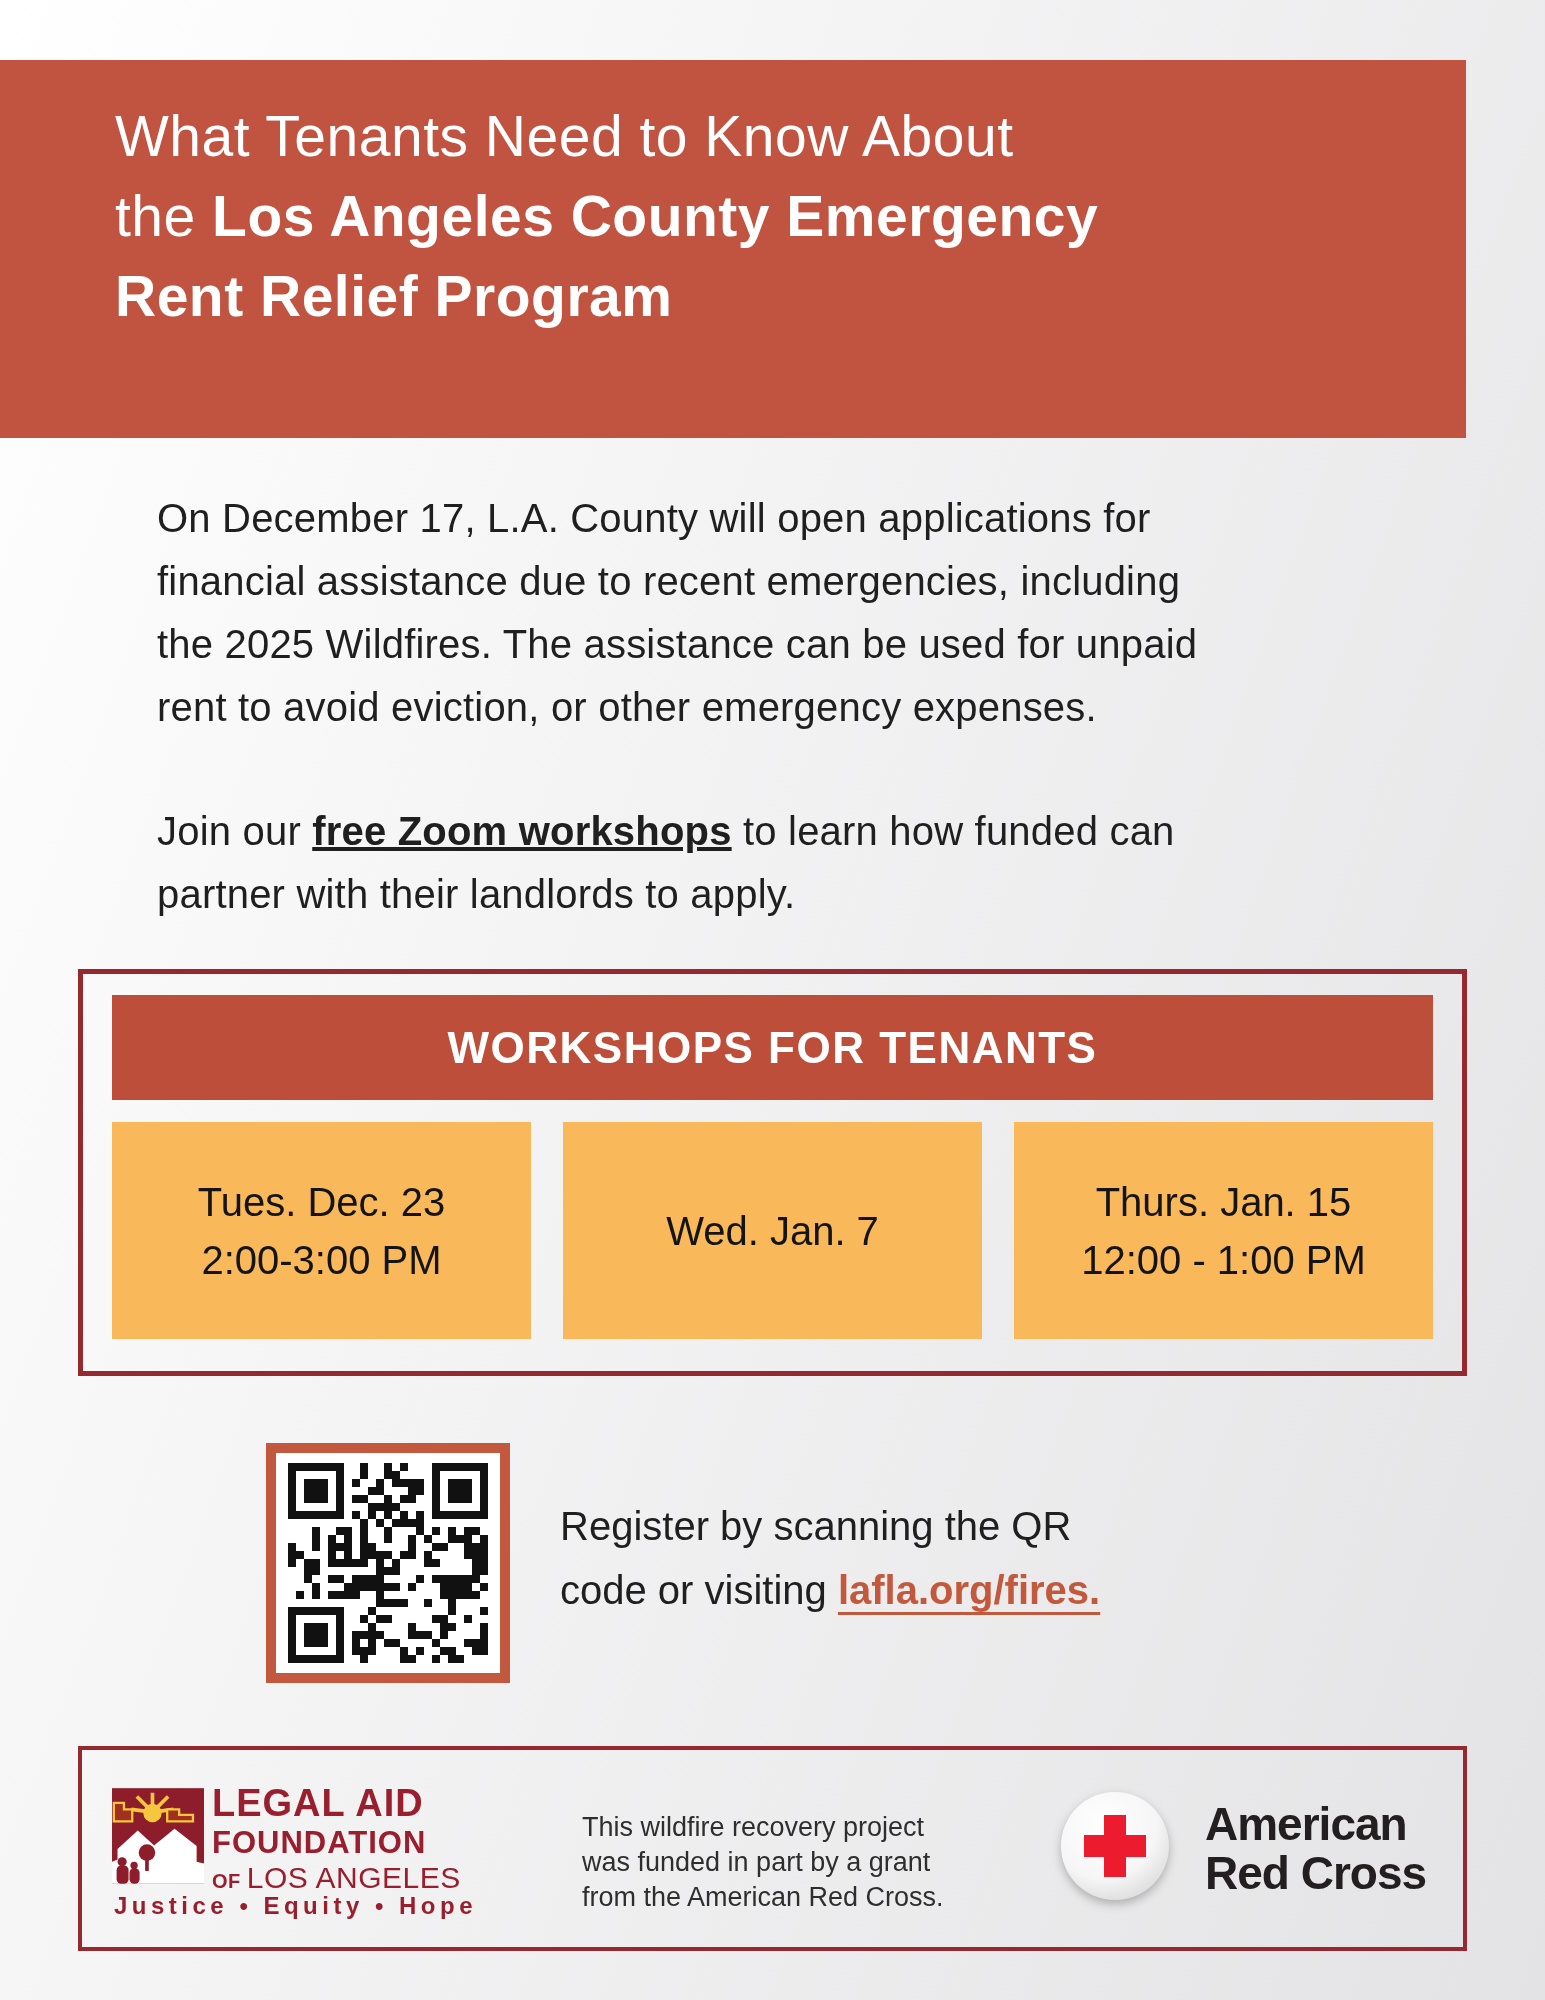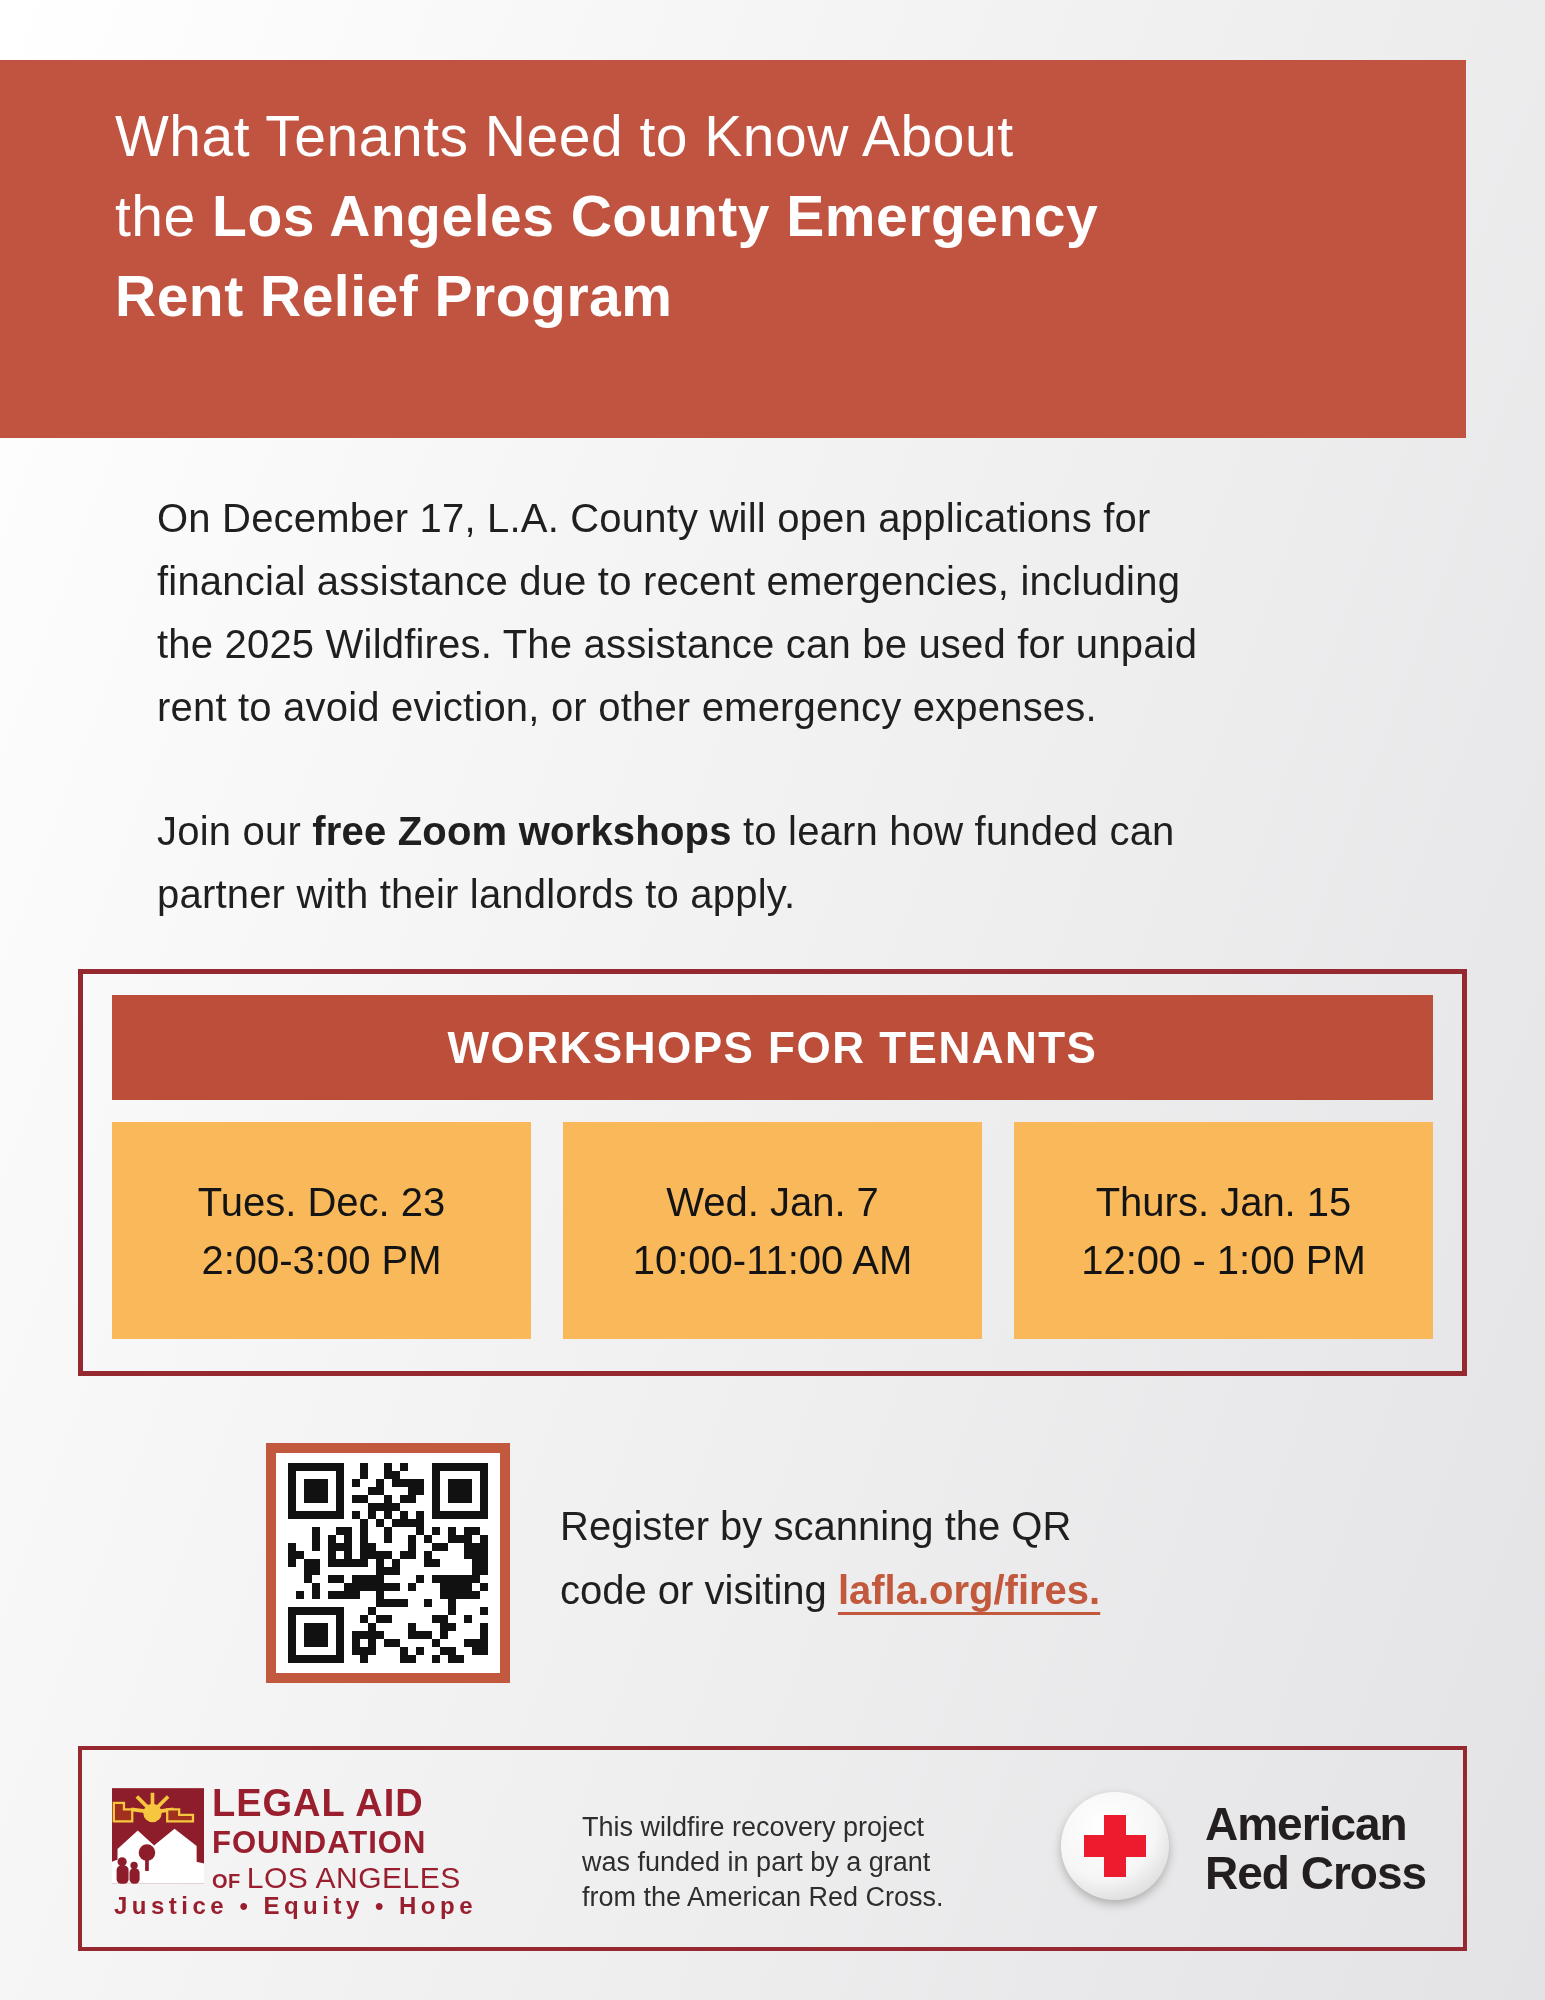--- a/index.html
+++ b/index.html
@@ -9,21 +9,21 @@
     font-family:"Liberation Sans", sans-serif;color:var(--text-dark,#1f1f1f);
   }
   
   .banner{position:absolute;left:0;top:60px;width:1466px;height:378px;
     background:var(--banner-red,#C05440);box-sizing:border-box;padding:36px 0 0 115px;}
   .banner .line{font-size:57px;line-height:80px;color:#ffffff;font-weight:400;letter-spacing:.5px;white-space:nowrap;}
   .banner b{font-weight:700;}
   
   .intro{position:absolute;left:157px;font-size:40px;line-height:63px;letter-spacing:.2px;}
   .intro .pline{white-space:nowrap;}
-  .intro b{font-weight:700;}
+  .intro b{font-weight:700;text-decoration:underline;}
   #intro1{top:487px;}
   #intro2{top:800px;}
   
   .wk-box{position:absolute;left:78px;top:969px;width:1389px;height:407px;
     border:5px solid var(--box-border,#96282F);box-sizing:border-box;}
   .wk-header{position:absolute;left:29px;top:21px;width:1321px;height:105px;
     background:var(--header-red,#BD4E3A);color:#fff;font-size:44px;font-weight:700;
     letter-spacing:1.5px;display:flex;align-items:center;justify-content:center;white-space:nowrap;}
   .wk-card{position:absolute;top:148px;width:419px;height:217px;background:var(--card-orange,#F9B95B);
     display:flex;flex-direction:column;align-items:center;justify-content:center;
@@ -79,21 +79,20 @@
   </div>
 
   <div class="wk-box">
     <div class="wk-header">WORKSHOPS FOR TENANTS</div>
     <div class="wk-card" id="card0">
       <div>Tues. Dec. 23</div>
       <div>2:00-3:00 PM</div>
     </div>
     <div class="wk-card" id="card1">
       <div>Wed. Jan. 7</div>
-      <div>10:00-11:00 AM</div>
     </div>
     <div class="wk-card" id="card2">
       <div>Thurs. Jan. 15</div>
       <div>12:00 - 1:00 PM</div>
     </div>
   </div>
 
   <div class="qr-frame">
       <svg width="100%" height="100%" viewBox="0 0 200 200" fill="#111">
         <rect x="0" y="0" width="8" height="8"></rect>

